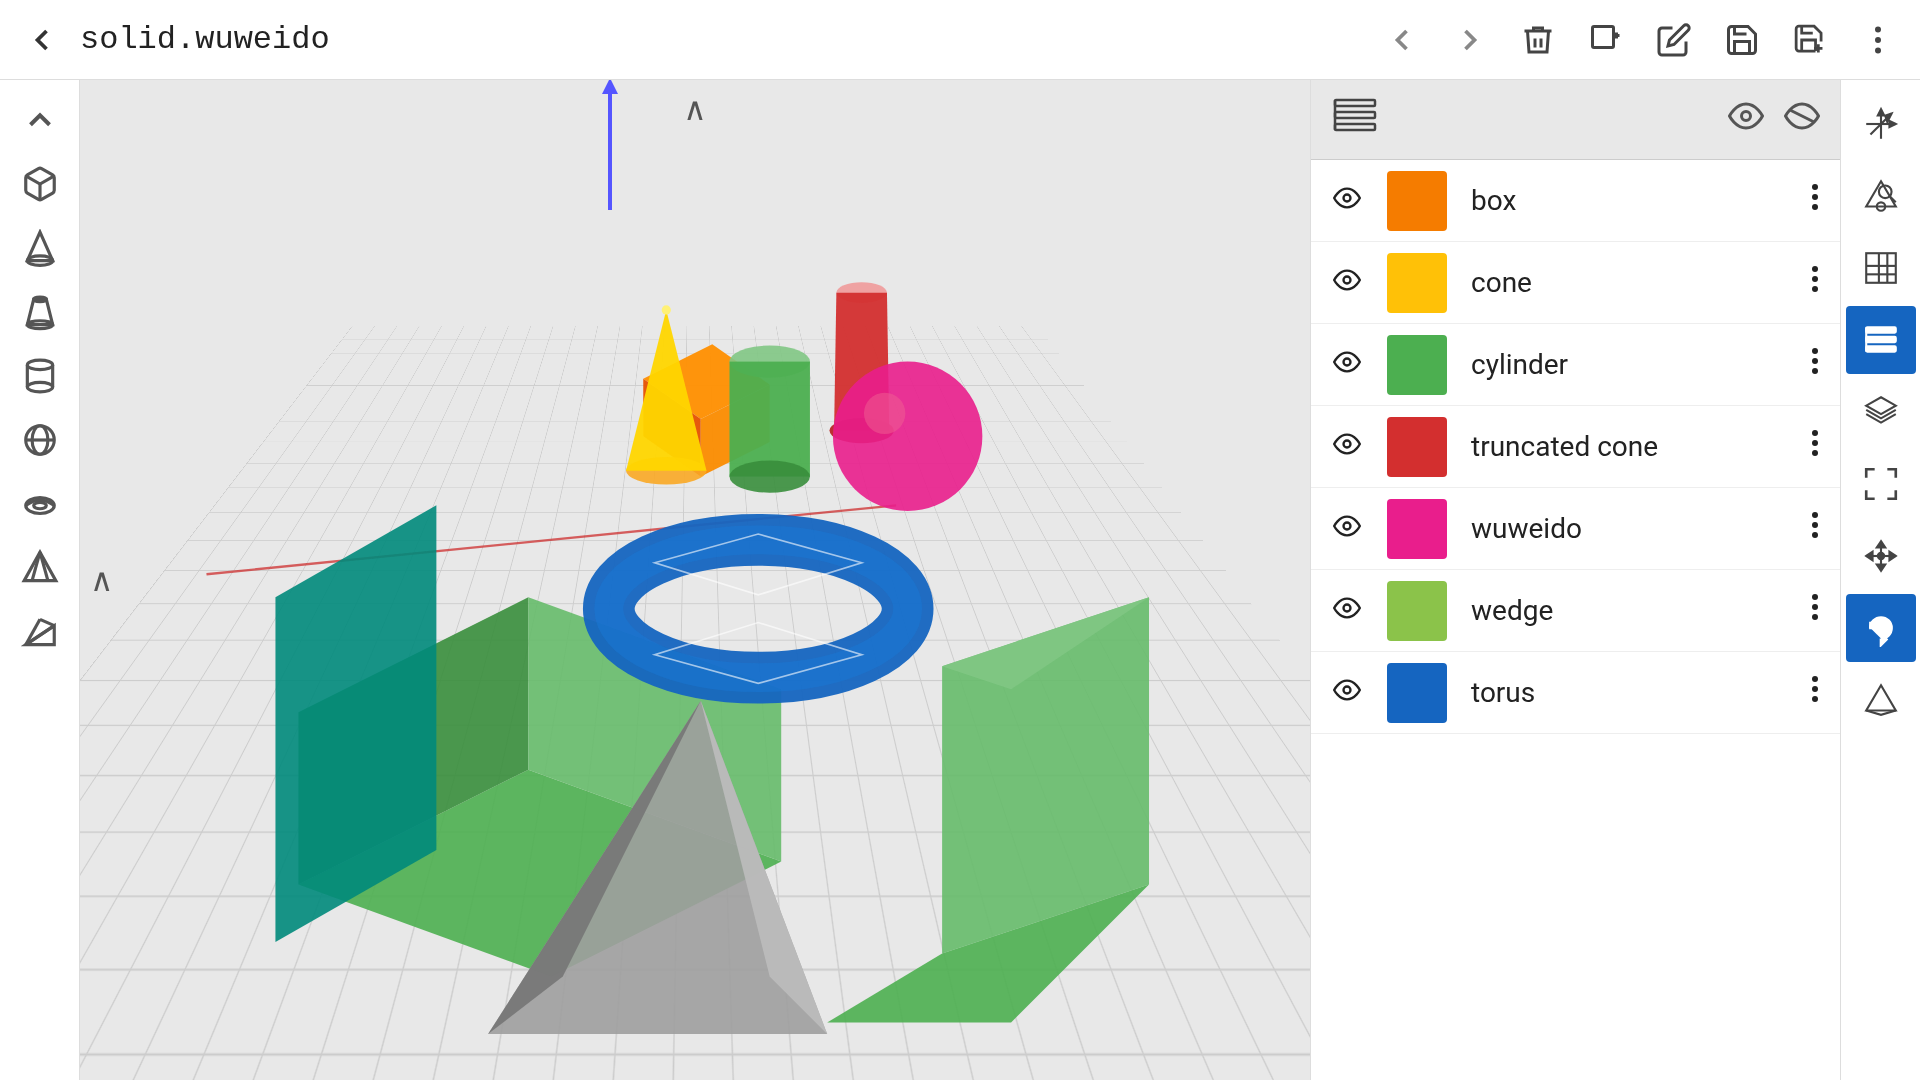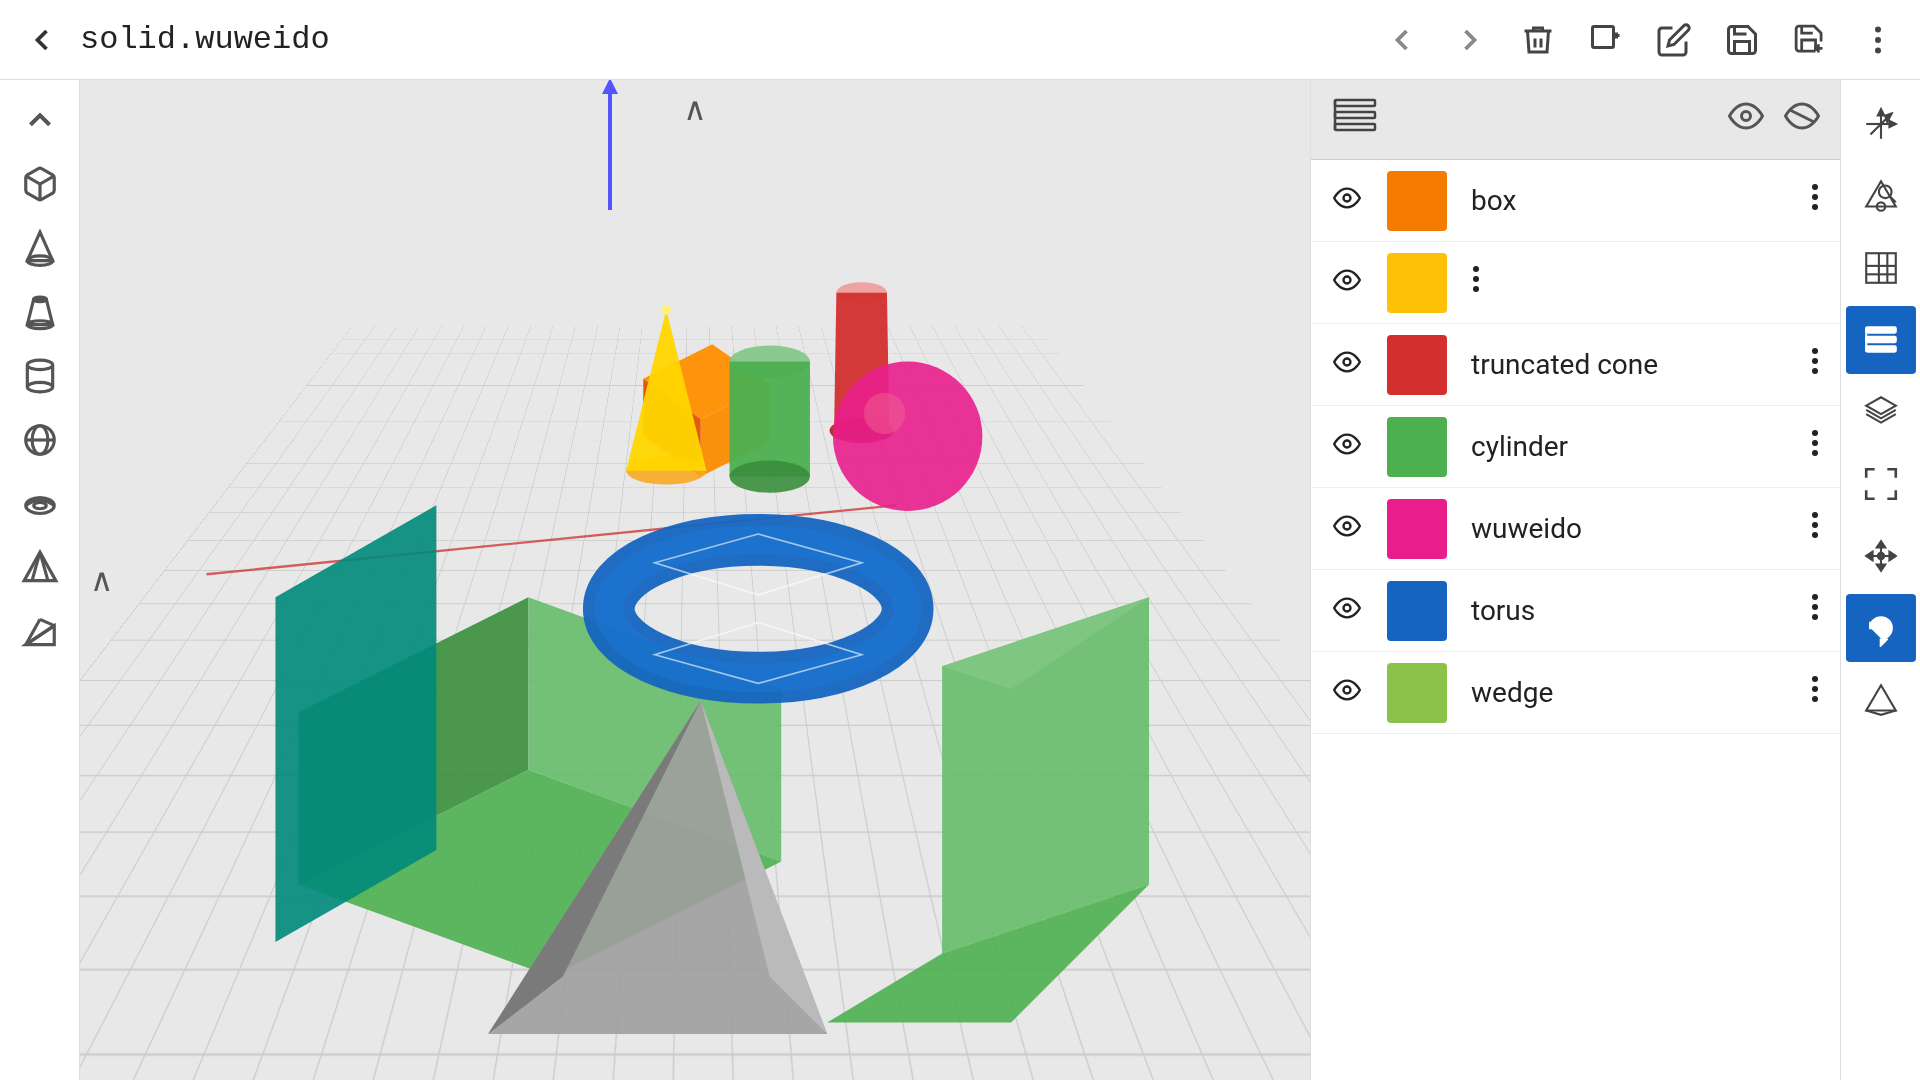--- a/index.html
+++ b/index.html
@@ -499,20 +499,38 @@
       </div>
     </div>
         <div class="layer-item">
       <div class="layer-eye">
         <svg width="28" height="28" viewBox="0 0 24 24" fill="none" stroke="#222" stroke-width="2">
           <path d="M1 12s4-8 11-8 11 8 11 8-4 8-11 8-11-8-11-8z"></path>
           <circle cx="12" cy="12" r="3"></circle>
         </svg>
       </div>
       <div class="layer-color" style="background:#FFC107"></div>
+      <span class="layer-name">cone</span>
+      <div class="layer-more">
+        <svg width="10" height="32" viewBox="0 0 10 32" fill="#222">
+          <circle cx="5" cy="6" r="3"></circle>
+          <circle cx="5" cy="16" r="3"></circle>
+          <circle cx="5" cy="26" r="3"></circle>
+        </svg>
+      </div>
+    </div>
+        <div class="layer-item">
+      <div class="layer-eye">
+        <svg width="28" height="28" viewBox="0 0 24 24" fill="none" stroke="#222" stroke-width="2">
+          <path d="M1 12s4-8 11-8 11 8 11 8-4 8-11 8-11-8-11-8z"></path>
+          <circle cx="12" cy="12" r="3"></circle>
+        </svg>
+      </div>
+      <div class="layer-color" style="background:#4CAF50"></div>
+      <span class="layer-name">cylinder</span>
       <div class="layer-more">
         <svg width="10" height="32" viewBox="0 0 10 32" fill="#222">
           <circle cx="5" cy="6" r="3"></circle>
           <circle cx="5" cy="16" r="3"></circle>
           <circle cx="5" cy="26" r="3"></circle>
         </svg>
       </div>
     </div>
         <div class="layer-item">
       <div class="layer-eye">
@@ -531,73 +549,56 @@
         </svg>
       </div>
     </div>
         <div class="layer-item">
       <div class="layer-eye">
         <svg width="28" height="28" viewBox="0 0 24 24" fill="none" stroke="#222" stroke-width="2">
           <path d="M1 12s4-8 11-8 11 8 11 8-4 8-11 8-11-8-11-8z"></path>
           <circle cx="12" cy="12" r="3"></circle>
         </svg>
       </div>
-      <div class="layer-color" style="background:#4CAF50"></div>
-      <span class="layer-name">cylinder</span>
-      <div class="layer-more">
-        <svg width="10" height="32" viewBox="0 0 10 32" fill="#222">
-          <circle cx="5" cy="6" r="3"></circle>
-          <circle cx="5" cy="16" r="3"></circle>
-          <circle cx="5" cy="26" r="3"></circle>
-        </svg>
-      </div>
-    </div>
-        <div class="layer-item">
-      <div class="layer-eye">
-        <svg width="28" height="28" viewBox="0 0 24 24" fill="none" stroke="#222" stroke-width="2">
-          <path d="M1 12s4-8 11-8 11 8 11 8-4 8-11 8-11-8-11-8z"></path>
-          <circle cx="12" cy="12" r="3"></circle>
-        </svg>
-      </div>
       <div class="layer-color" style="background:#E91E8C"></div>
       <span class="layer-name">wuweido</span>
       <div class="layer-more">
         <svg width="10" height="32" viewBox="0 0 10 32" fill="#222">
           <circle cx="5" cy="6" r="3"></circle>
           <circle cx="5" cy="16" r="3"></circle>
           <circle cx="5" cy="26" r="3"></circle>
         </svg>
       </div>
     </div>
         <div class="layer-item">
       <div class="layer-eye">
         <svg width="28" height="28" viewBox="0 0 24 24" fill="none" stroke="#222" stroke-width="2">
           <path d="M1 12s4-8 11-8 11 8 11 8-4 8-11 8-11-8-11-8z"></path>
           <circle cx="12" cy="12" r="3"></circle>
         </svg>
       </div>
-      <div class="layer-color" style="background:#1565C0"></div>
-      <span class="layer-name">torus</span>
+      <div class="layer-color" style="background:#8BC34A"></div>
+      <span class="layer-name">wedge</span>
       <div class="layer-more">
         <svg width="10" height="32" viewBox="0 0 10 32" fill="#222">
           <circle cx="5" cy="6" r="3"></circle>
           <circle cx="5" cy="16" r="3"></circle>
           <circle cx="5" cy="26" r="3"></circle>
         </svg>
       </div>
     </div>
         <div class="layer-item">
       <div class="layer-eye">
         <svg width="28" height="28" viewBox="0 0 24 24" fill="none" stroke="#222" stroke-width="2">
           <path d="M1 12s4-8 11-8 11 8 11 8-4 8-11 8-11-8-11-8z"></path>
           <circle cx="12" cy="12" r="3"></circle>
         </svg>
       </div>
-      <div class="layer-color" style="background:#8BC34A"></div>
-      <span class="layer-name">wedge</span>
+      <div class="layer-color" style="background:#1565C0"></div>
+      <span class="layer-name">torus</span>
       <div class="layer-more">
         <svg width="10" height="32" viewBox="0 0 10 32" fill="#222">
           <circle cx="5" cy="6" r="3"></circle>
           <circle cx="5" cy="16" r="3"></circle>
           <circle cx="5" cy="26" r="3"></circle>
         </svg>
       </div>
     </div>
       </div>
   </div>

